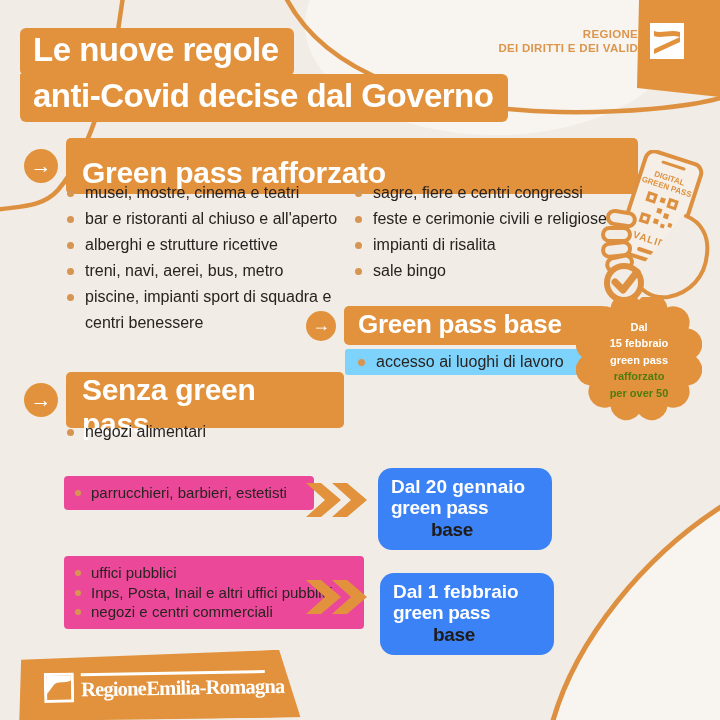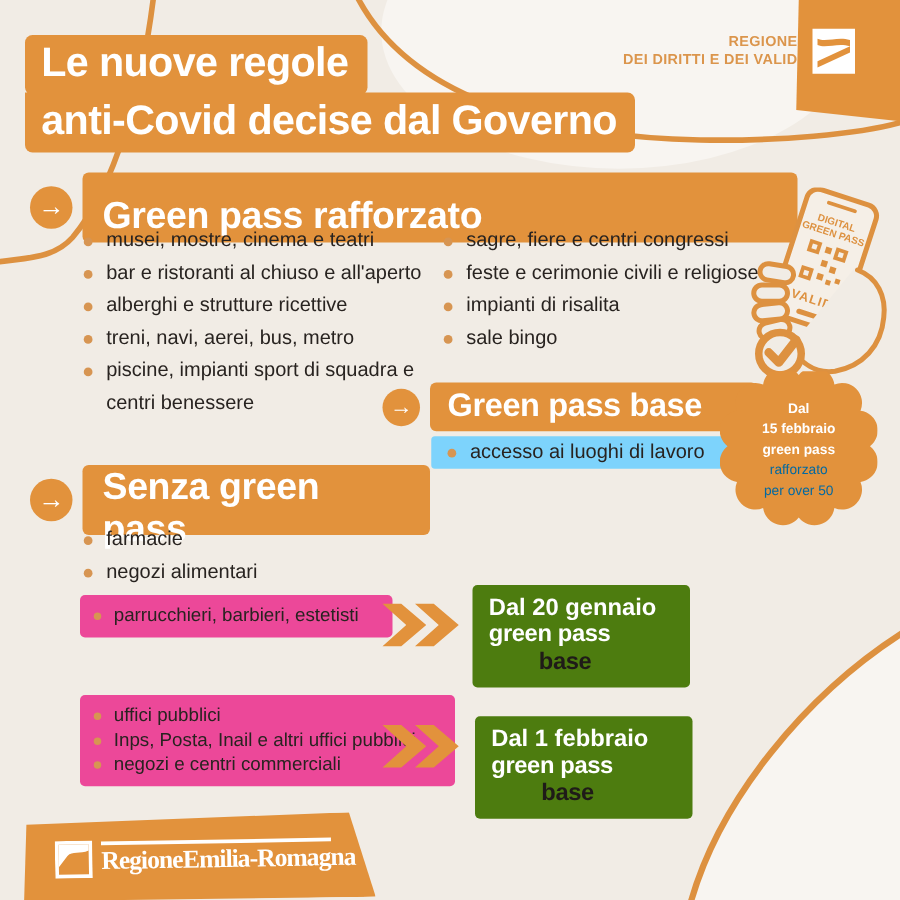--- a/index.html
+++ b/index.html
@@ -74,39 +74,39 @@
   .peach li::before{top:7px;width:6px;height:6px;}
   .peach-1{left:64px;top:476px;width:236px;}
   .peach-2{left:64px;top:556px;width:286px;}
 
   
   .chev-1{left:304px;top:477px;}
   .chev-2{left:304px;top:574px;}
 
   
   .datebox{
-    background:#4d7c0f;border-radius:4px;color:#fff;
+    background:#3b82f6;border-radius:14px;color:#fff;
     padding:8px 13px 9px;width:148px;
   }
   .datebox .d1{font-size:19px;font-weight:700;line-height:21px;}
   .datebox .d2{font-size:19px;font-weight:800;line-height:22px;letter-spacing:-0.3px;}
   .datebox .d2 .black{color:#1F1B18;margin-left:40px;}
   .date-1{left:378px;top:468px;}
   .date-2{left:380px;top:573px;}
 
   
   .badge{left:576px;top:297px;width:126px;height:124px;}
   .badge-text{
     position:absolute;inset:0;display:flex;flex-direction:column;
     align-items:center;justify-content:center;text-align:center;
     color:#fff;padding-top:2px;
   }
   .badge-text span{display:block;line-height:16.5px;font-size:11px;font-weight:700;text-align:center;}
   .badge-text .bold{font-weight:800;}
-  .badge-text .dark{color:#0369a1;font-weight:400;}
+  .badge-text .dark{color:#4d7c0f;font-weight:700;}
 
   
   .phone{left:588px;top:150px;}
 
   
   .footer{
     left:10px;top:652px;width:290px;height:68px;background:#E2923C;
     transform:rotate(-1deg);
     clip-path:polygon(4% 8%, 93% 0%, 100% 100%, 3% 98%);
     display:flex;align-items:center;gap:7px;padding-left:34px;box-sizing:border-box;
@@ -234,21 +234,20 @@
       <span class="dark">per over 50</span>
     </div>
   </div>
 
   <div class="abs sec sec-senza">
     <div class="arrow-circle arrow-lg">→</div>
     <div class="sec-bar bar-lg">Senza green pass</div>
   </div>
 
   <ul class="abs blist list-senza">
-    <li>farmacie</li>
     <li>negozi alimentari</li>
   </ul>
 
   <ul class="abs blist peach peach-1">
     <li>parrucchieri, barbieri, estetisti</li>
   </ul>
   <svg class="abs chev-1" width="66" height="46" viewBox="0 0 66 46">
     <path d="M2,6 L17,6 L37,23 L17,40 L2,40 L21,23 Z" fill="#E2923C"></path>
     <path d="M28,6 L43,6 L63,23 L43,40 L28,40 L47,23 Z" fill="#E2923C"></path>
   </svg>

